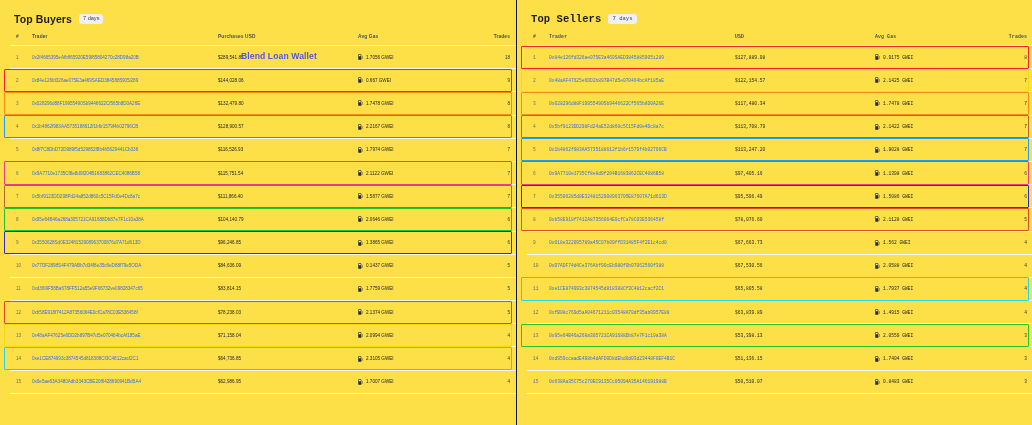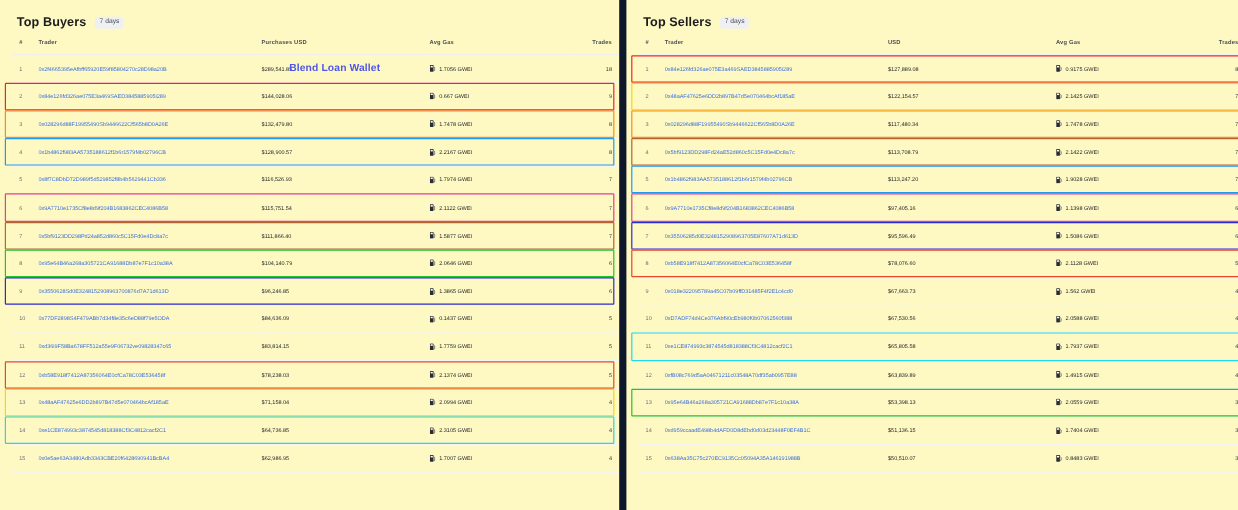--- a/index.html
+++ b/index.html
@@ -12,23 +12,23 @@
   }
   .page {
     width: 1032px; height: 425px;
     display: flex;
     background: #ffffff;
   }
   .panel {
     width: 516px; height: 425px;
     padding: 8px 10px 0 10px;
     position: relative;
-    background: #fef9c3;
-  }
-  .panel.right { border-left: 6px solid #0f172a; }
+    background: #fde047;
+  }
+  .panel.right { border-left: 1px solid #0f172a; font-family: Liberation Mono, monospace; }
 
   .panel-head {
     display: flex; align-items: center; gap: 7px;
     padding: 2px 2px 0 4px;
     height: 20px;
   }
   .panel-title {
     font-size: 10.5px; font-weight: bold; color: #1c1c1e;
     letter-spacing: .1px;
   }

